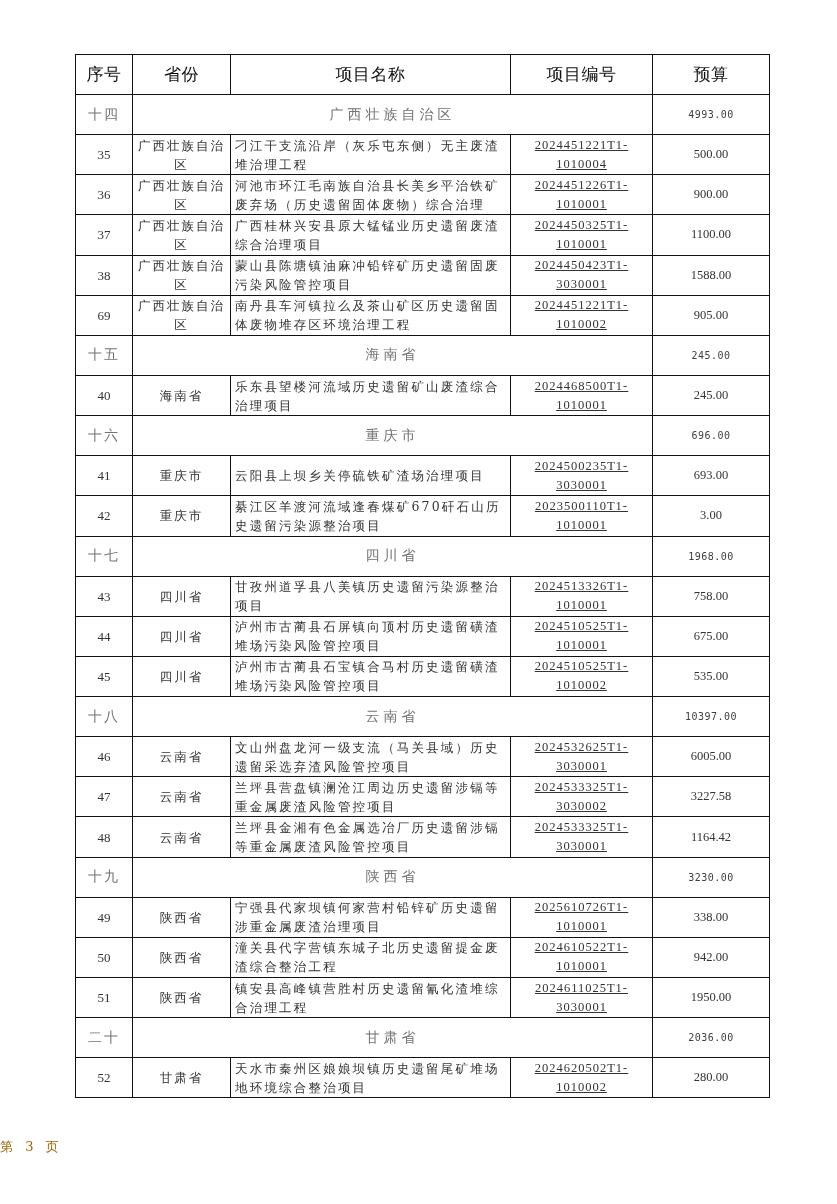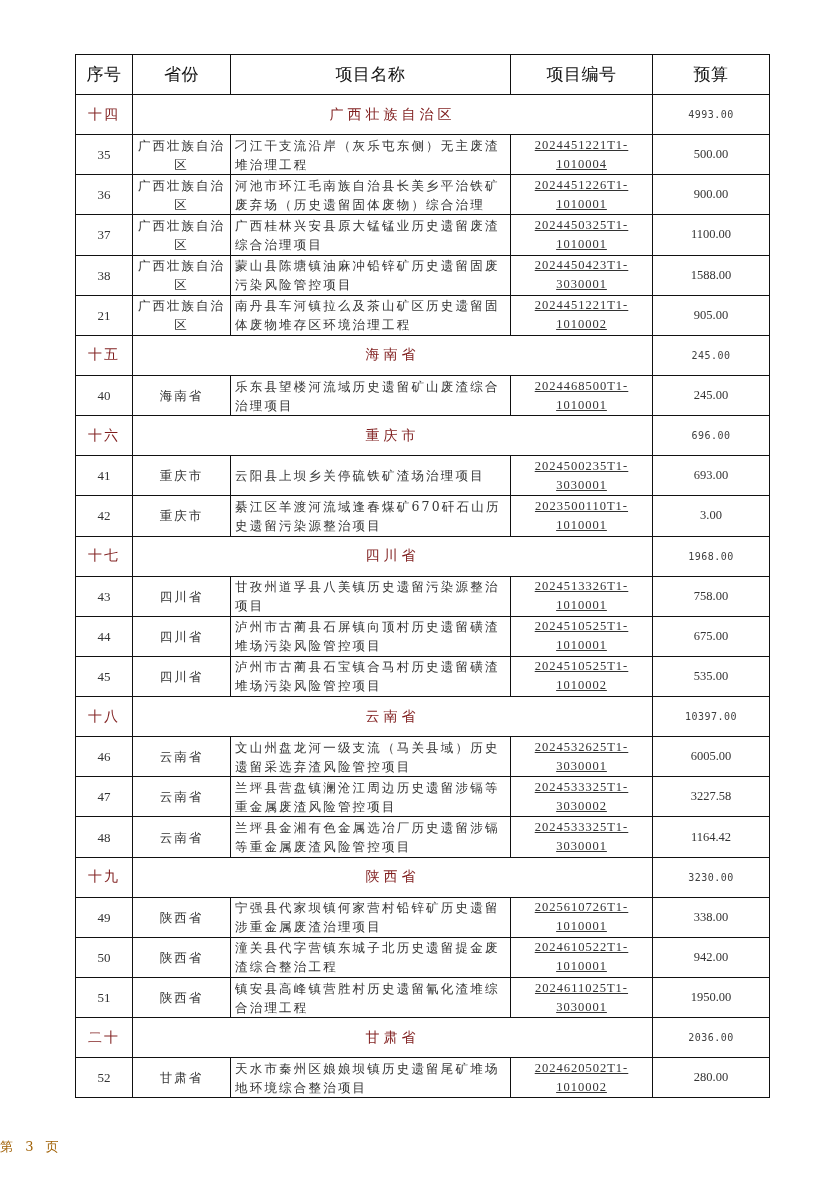--- a/index.html
+++ b/index.html
@@ -46,21 +46,21 @@
   tr.head-row th {
     font-family: "DejaVu Sans", "Liberation Sans", sans-serif;
     font-weight: normal;
     font-size: 17px;
     color: #111;
     letter-spacing: 0.5px;
   }
   tr.section-row { height: 40px; }
   tr.section-row td {
     font-size: 14px;
-    color: #7f1d1d;
+    color: #737373;
   }
   tr.section-row td.sec-seq {
     font-size: 14px;
     letter-spacing: 2px;
   }
   tr.section-row td.sec-name {
     letter-spacing: 4px;
   }
   tr.section-row td.sec-total {
     font-family: "DejaVu Sans Mono", "Liberation Mono", monospace;
@@ -173,21 +173,21 @@
           <td class="d-seq">38</td>
           <td class="d-prov">广西壮族自治区</td>
           <td class="d-name">蒙山县陈塘镇油麻冲铅锌矿历史遗留固废污染风险管控项目</td>
           <td class="d-code">
             <div>2024450423T1-</div>
             <div>3030001</div>
           </td>
           <td class="d-budget">1588.00</td>
         </tr>
         <tr class="data-row">
-          <td class="d-seq">21</td>
+          <td class="d-seq">69</td>
           <td class="d-prov">广西壮族自治区</td>
           <td class="d-name">南丹县车河镇拉么及茶山矿区历史遗留固体废物堆存区环境治理工程</td>
           <td class="d-code">
             <div>2024451221T1-</div>
             <div>1010002</div>
           </td>
           <td class="d-budget">905.00</td>
         </tr>
         <tr class="section-row">
           <td class="sec-seq">十五</td>

